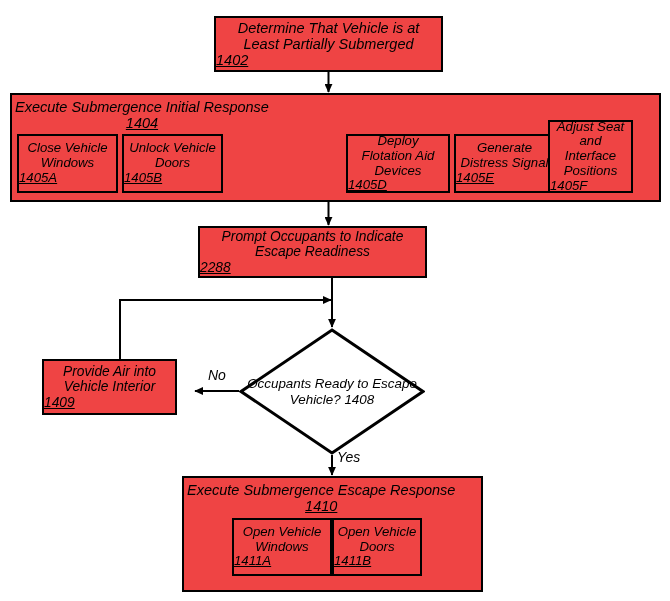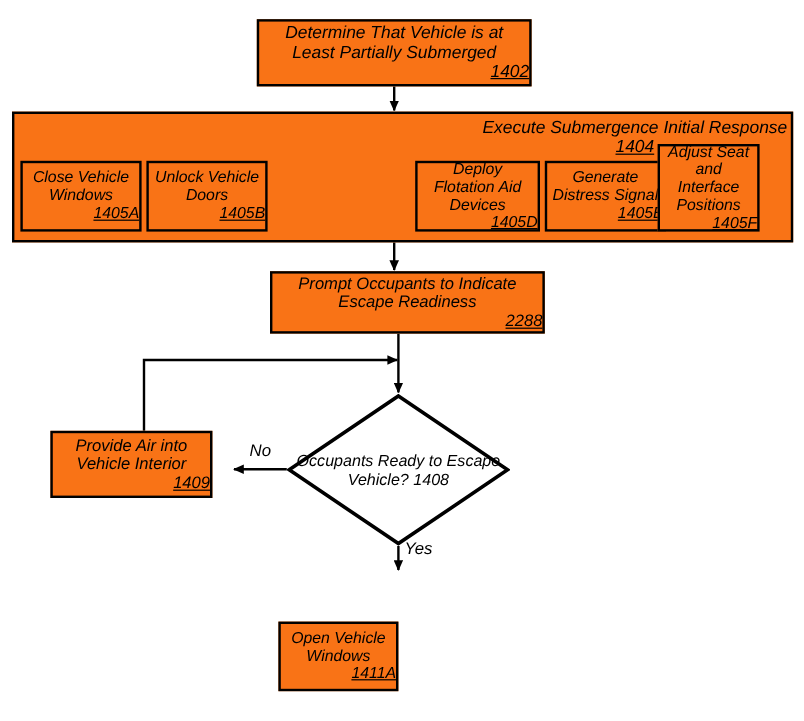--- a/index.html
+++ b/index.html
@@ -22,24 +22,24 @@
     left: 0;
     top: 0;
     width: 670px;
     height: 601px;
     pointer-events: none;
   }
   .node {
     position: absolute;
     box-sizing: border-box;
     border: 2px solid #000000;
-    background: #f97316;
+    background: #ef4444;
     display: flex;
     flex-direction: column;
-    align-items: flex-end;
+    align-items: flex-start;
     justify-content: center;
     text-align: center;
     font-style: italic;
     color: #000000;
     line-height: 1.12;
   }
   .node .txt {
     display: block;
     padding: 0 3px;
   }
@@ -150,21 +150,21 @@
   <div class="node small" style="left:454px; top:134px; width:101px; height:59px;">
     <span class="txt">Generate Distress Signal</span>
     <span class="ref">1405E</span>
   </div>
 
   <div class="node small" style="left:548px; top:120px; width:85px; height:73px;">
     <span class="txt">Adjust Seat and Interface Positions</span>
     <span class="ref">1405F</span>
   </div>
 
-  <div class="node mid" style="left:225px; top:226px; width:229px; height:52px;">
+  <div class="node mid" style="left:198px; top:226px; width:229px; height:52px;">
     <span class="txt">Prompt Occupants to Indicate Escape Readiness</span>
     <span class="ref">2288</span>
   </div>
 
   <div class="diamond-wrap" style="left:239px; top:328px; width:186px; height:127px;">
     <svg class="diamond-shape" viewBox="0 0 186 127" preserveAspectRatio="none" xmlns="http://www.w3.org/2000/svg">
       <polygon points="93,2 184,63.5 93,125 2,63.5" fill="#ffffff" stroke="#000000" stroke-width="3" vector-effect="non-scaling-stroke"></polygon>
     </svg>
     <div class="diamond-label">
       <span class="txt">Occupants Ready to Escape Vehicle?</span>
@@ -173,20 +173,30 @@
   </div>
 
   <div class="node mid" style="left:42px; top:359px; width:135px; height:56px;">
     <span class="txt">Provide Air into Vehicle Interior</span>
     <span class="ref">1409</span>
   </div>
 
   <div class="edge-label" style="left:208px; top:367px;">No</div>
   <div class="edge-label" style="left:337px; top:449px;">Yes</div>
 
+  <div class="node container big" style="left:182px; top:476px; width:301px; height:116px;">
+    <div class="hdr">
+      <span class="txt">Execute Submergence Escape Response</span>
+      <span class="ref">1410</span>
+    </div>
+  </div>
 
   <div class="node small" style="left:232px; top:518px; width:100px; height:58px;">
     <span class="txt">Open Vehicle Windows</span>
     <span class="ref">1411A</span>
   </div>
 
+  <div class="node small" style="left:332px; top:518px; width:90px; height:58px;">
+    <span class="txt">Open Vehicle Doors</span>
+    <span class="ref">1411B</span>
+  </div>
 
 </div>
 
 </body></html>

